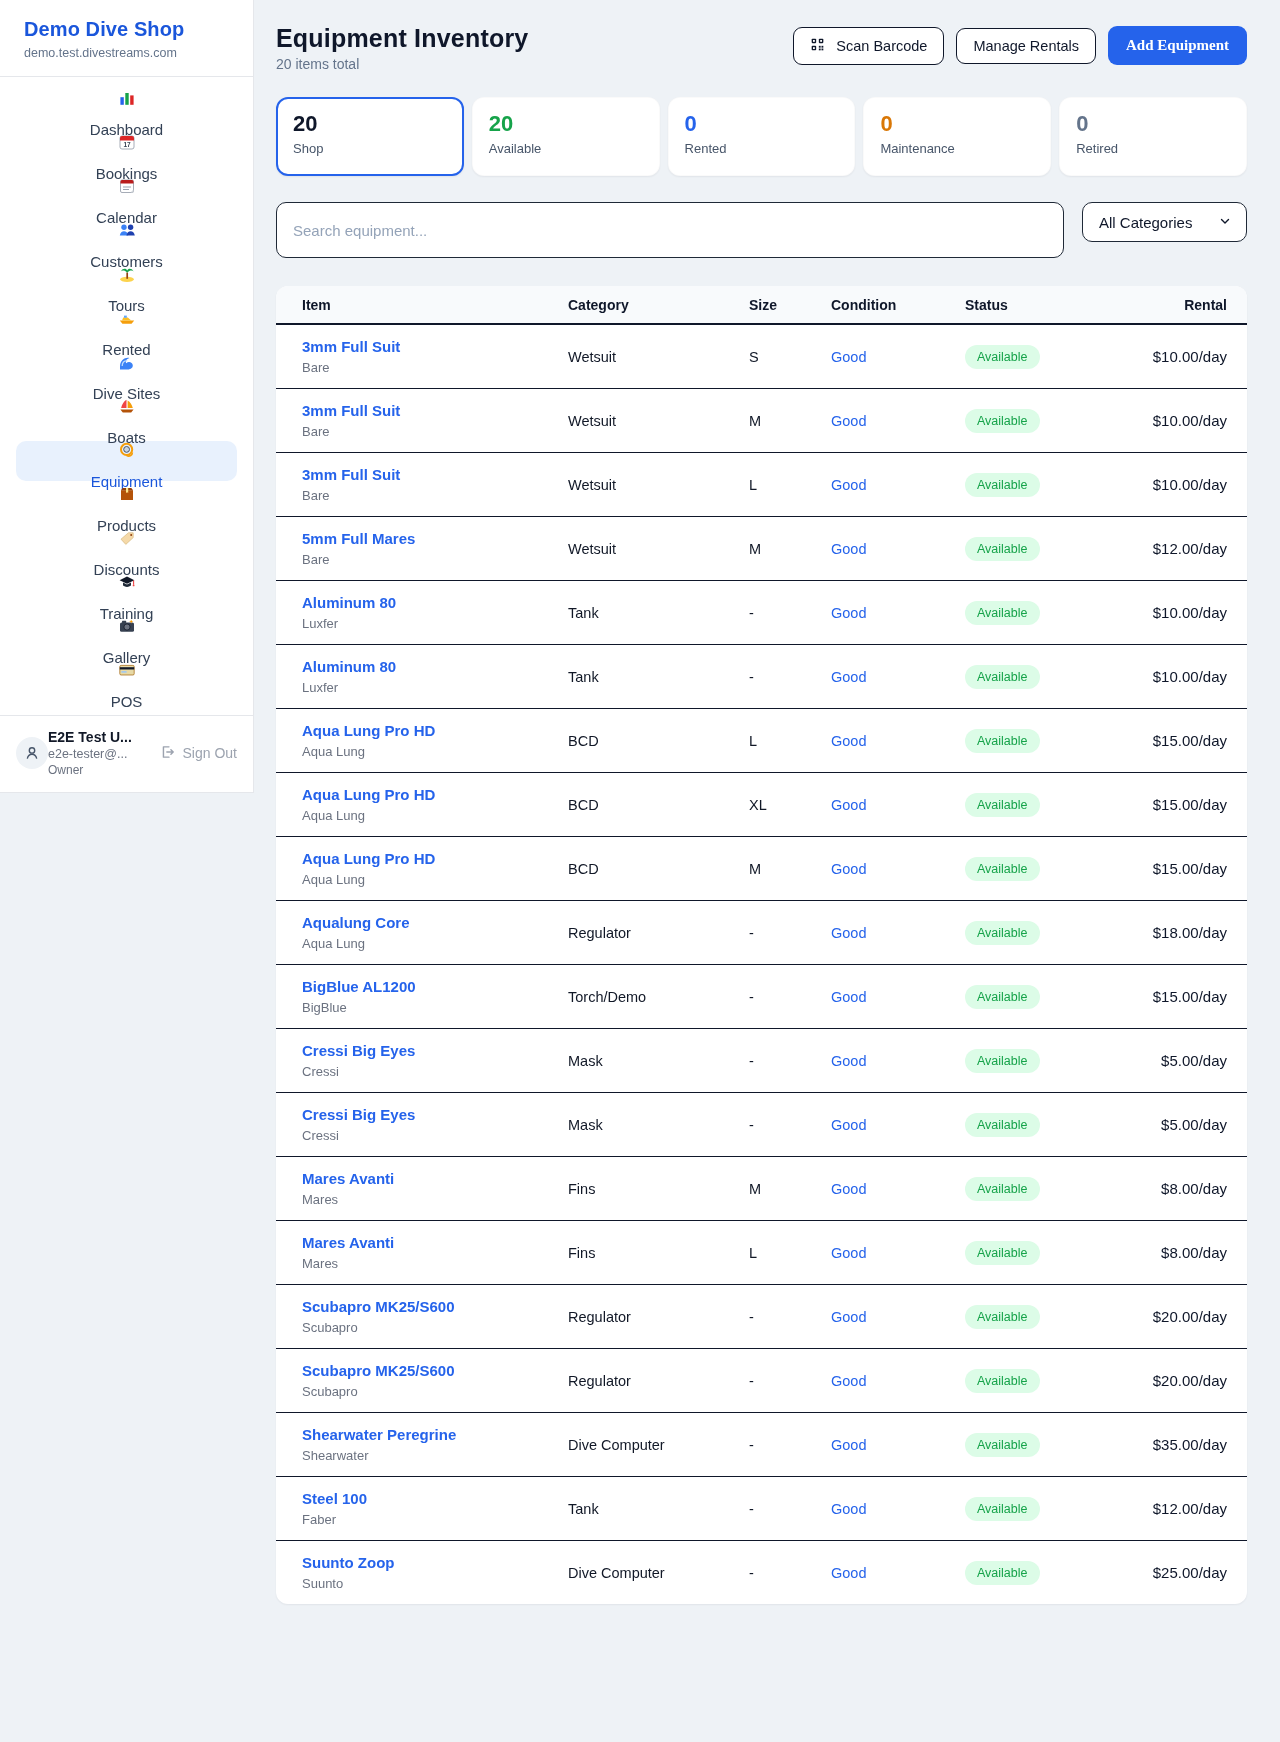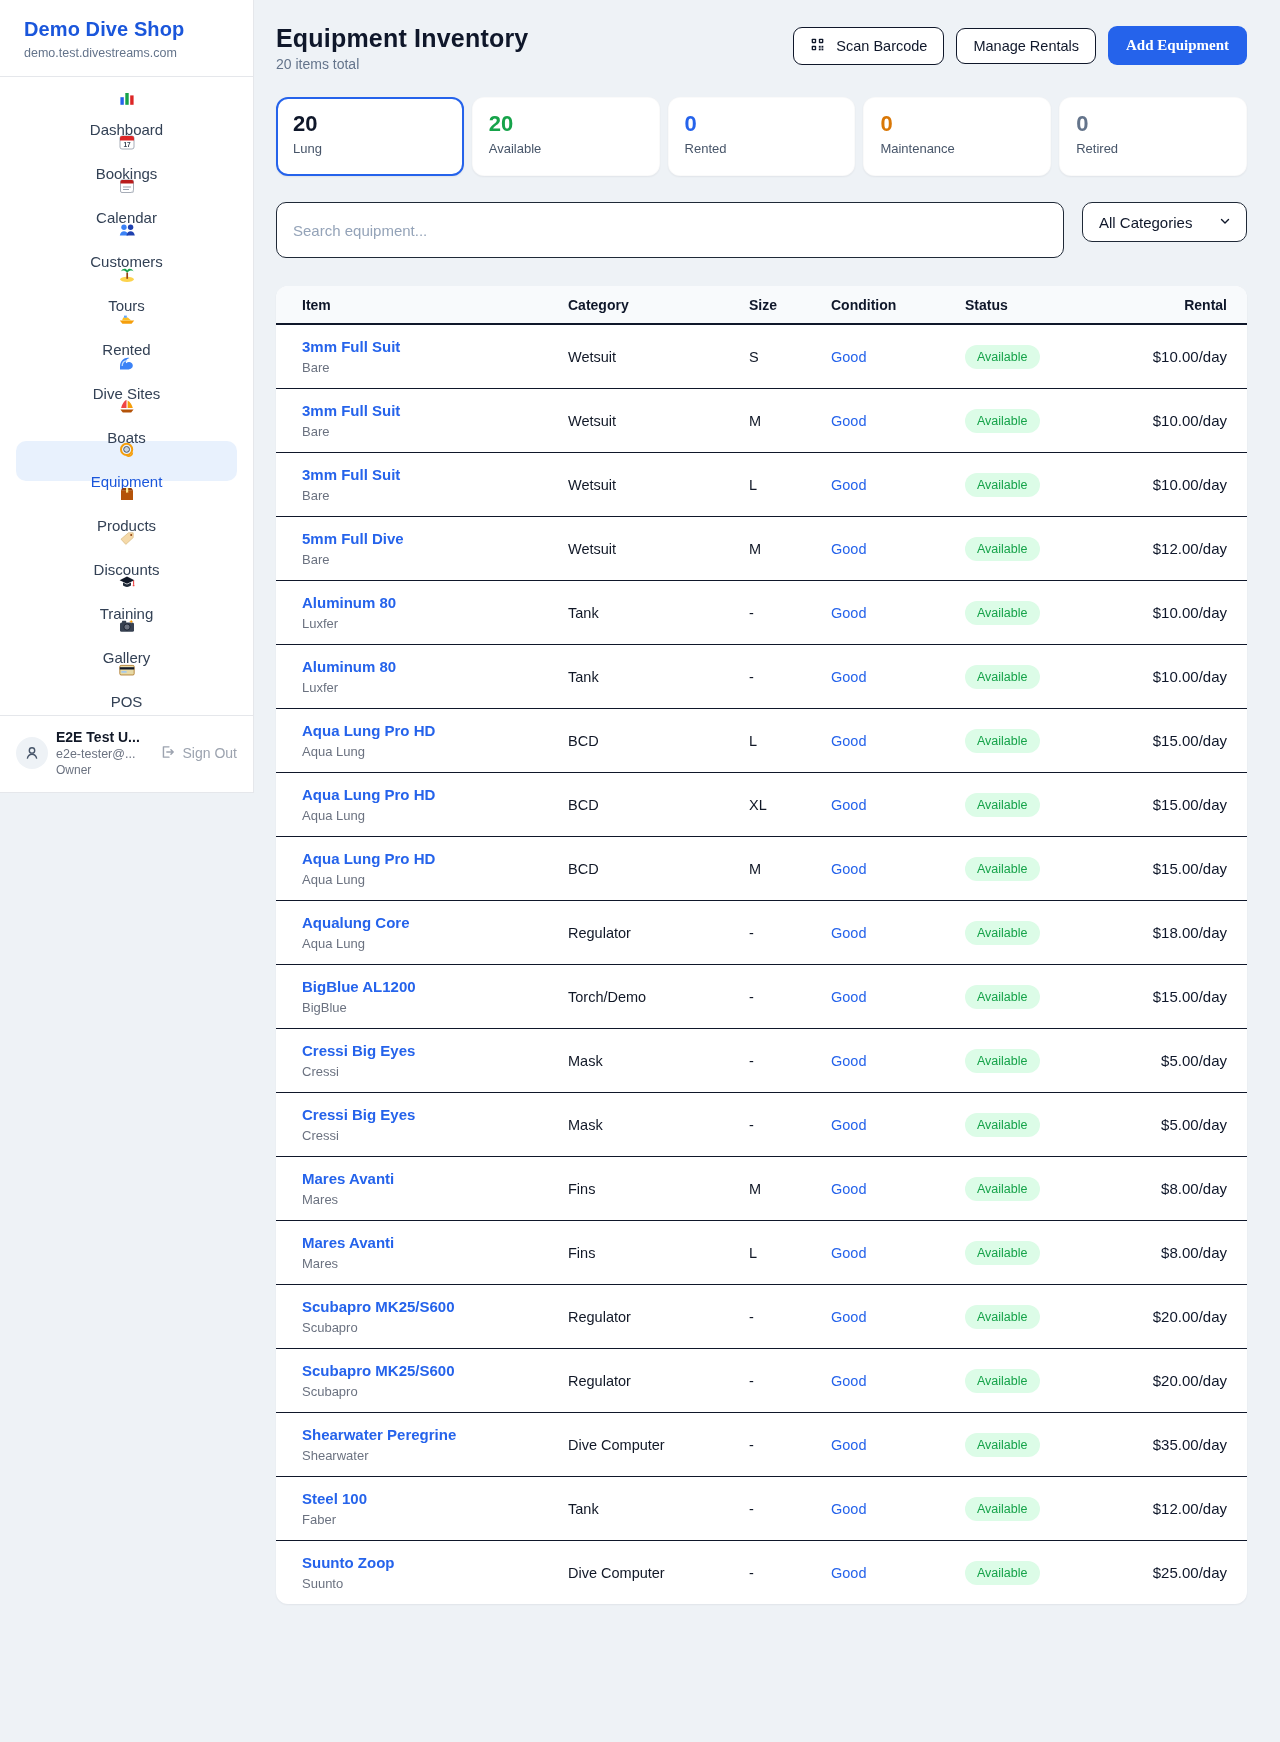--- a/index.html
+++ b/index.html
@@ -29,21 +29,21 @@
     height:40px; margin-bottom:4px; padding:0 12px;
     border-radius:10px; cursor:pointer;
     font-size:15px; color:#334155;flex-direction:column;
   }
   .nav-item.active { background:#e8f1fd; color:#1a56db; font-weight:500; }
   .nav-icon { width:18px; height:18px; flex:0 0 18px; display:inline-block; }
   .nav-icon svg { width:18px; height:18px; display:block; }
   .user-block {
     border-top:1px solid #e5e7eb;
     padding:13px 16px 15px;
-    display:flex; align-items:center; gap:8px;
+    display:flex; align-items:center; gap:0;
   }
   .avatar {
     width:32px; height:32px; border-radius:50%;
     background:#eef2f6; flex:0 0 32px;
     display:flex; align-items:center; justify-content:center;
   }
   .avatar svg { width:18px; height:18px; }
   .user-texts { flex:1; min-width:0; }
   .user-name { font-size:14px; font-weight:700; color:#111827; }
   .user-email { font-size:12.5px; color:#6b7280; margin-top:2px; }
@@ -335,21 +335,21 @@
       </button>
       <button class="btn-primary">
         <span>Add Equipment</span>
       </button>
     </div>
   </div>
 
   <div class="stats-row" id="stats-row">
       <div class="stat-card selected">
         <div class="stat-value" style="color: rgb(15, 23, 42);">20</div>
-        <div class="stat-label">Lung</div>
+        <div class="stat-label">Shop</div>
       </div>
       <div class="stat-card">
         <div class="stat-value" style="color: rgb(22, 163, 74);">20</div>
         <div class="stat-label">Available</div>
       </div>
       <div class="stat-card">
         <div class="stat-value" style="color: rgb(37, 99, 235);">0</div>
         <div class="stat-label">Rented</div>
       </div>
       <div class="stat-card">
@@ -405,21 +405,21 @@
           </tr>
           <tr>
             <td class="item-cell"><a class="item-name">3mm Full Suit</a><div class="item-brand">Bare</div></td>
             <td class="cat-cell">Wetsuit</td>
             <td class="size-cell">L</td>
             <td><a class="condition-link">Good</a></td>
             <td><span class="status-pill">Available</span></td>
             <td class="rental-cell">$10.00/day</td>
           </tr>
           <tr>
-            <td class="item-cell"><a class="item-name">5mm Full Dive</a><div class="item-brand">Bare</div></td>
+            <td class="item-cell"><a class="item-name">5mm Full Mares</a><div class="item-brand">Bare</div></td>
             <td class="cat-cell">Wetsuit</td>
             <td class="size-cell">M</td>
             <td><a class="condition-link">Good</a></td>
             <td><span class="status-pill">Available</span></td>
             <td class="rental-cell">$12.00/day</td>
           </tr>
           <tr>
             <td class="item-cell"><a class="item-name">Aluminum 80</a><div class="item-brand">Luxfer</div></td>
             <td class="cat-cell">Tank</td>
             <td class="size-cell">-</td>

